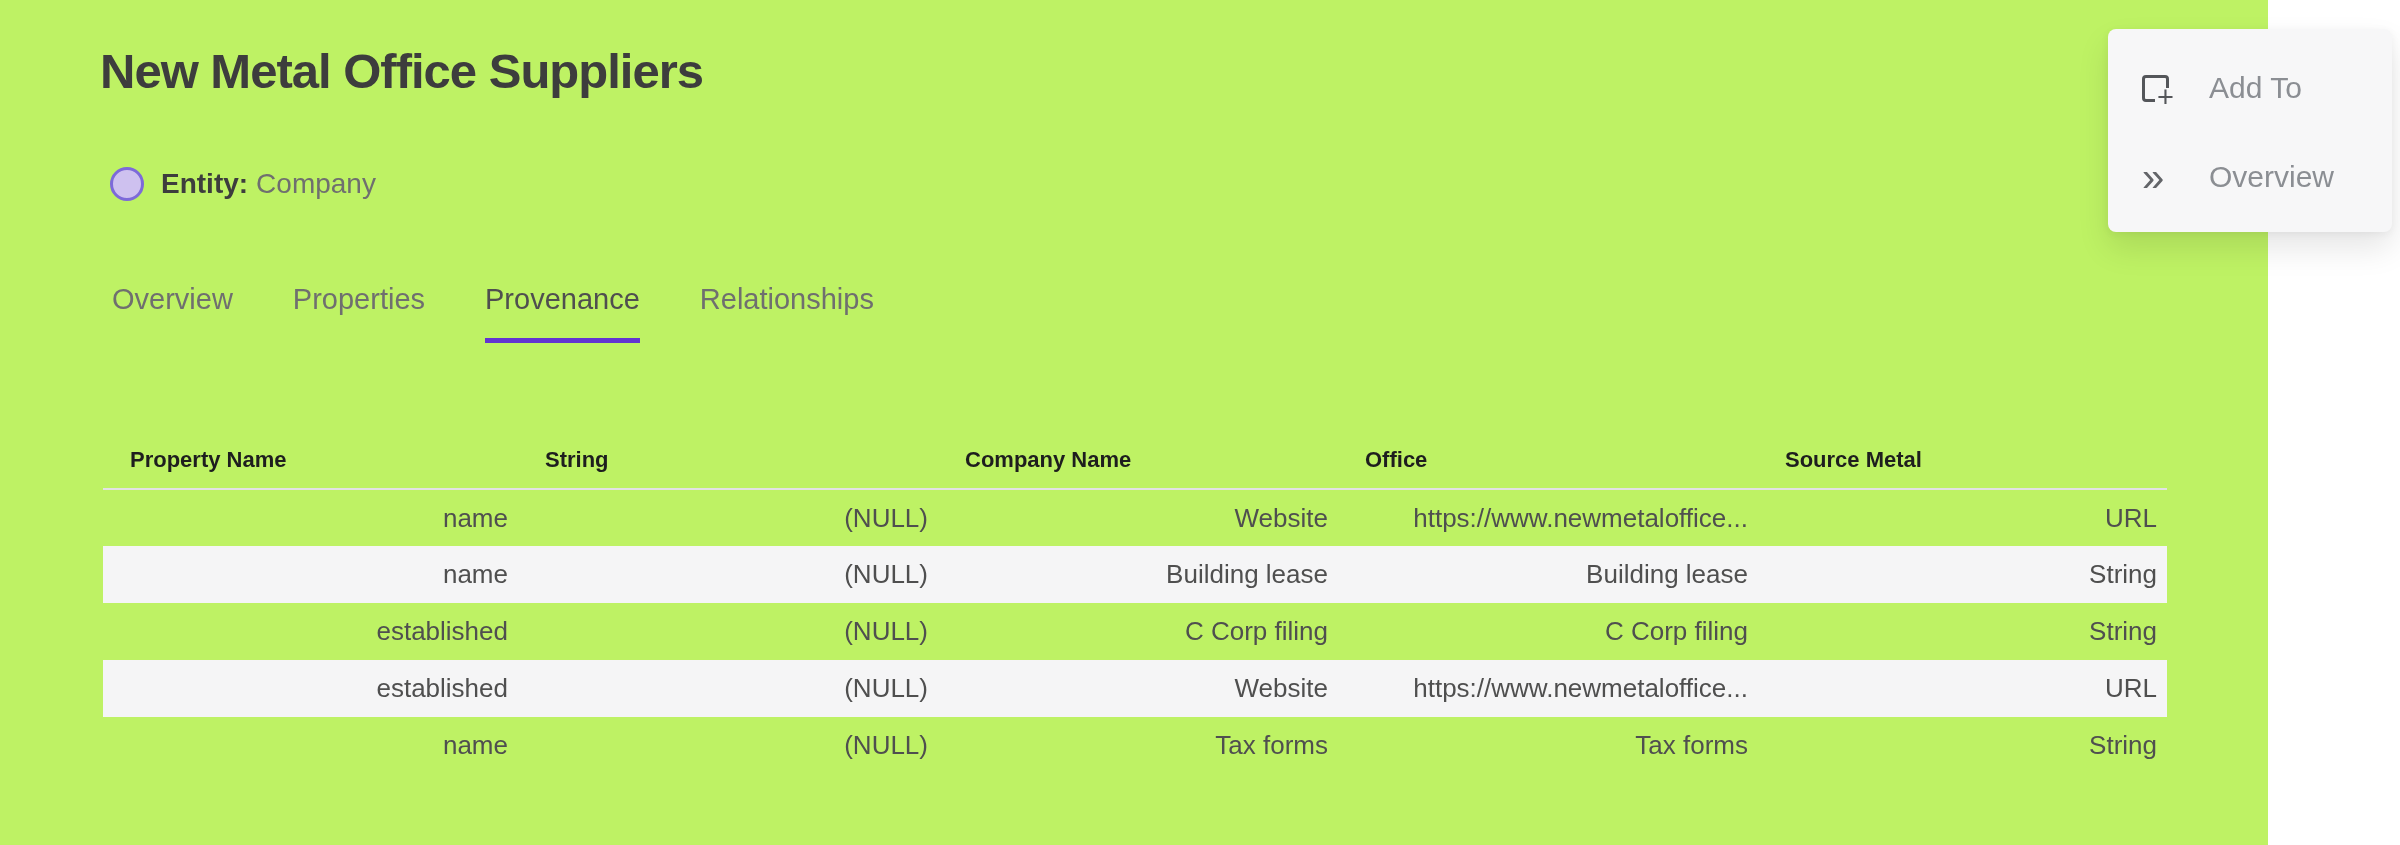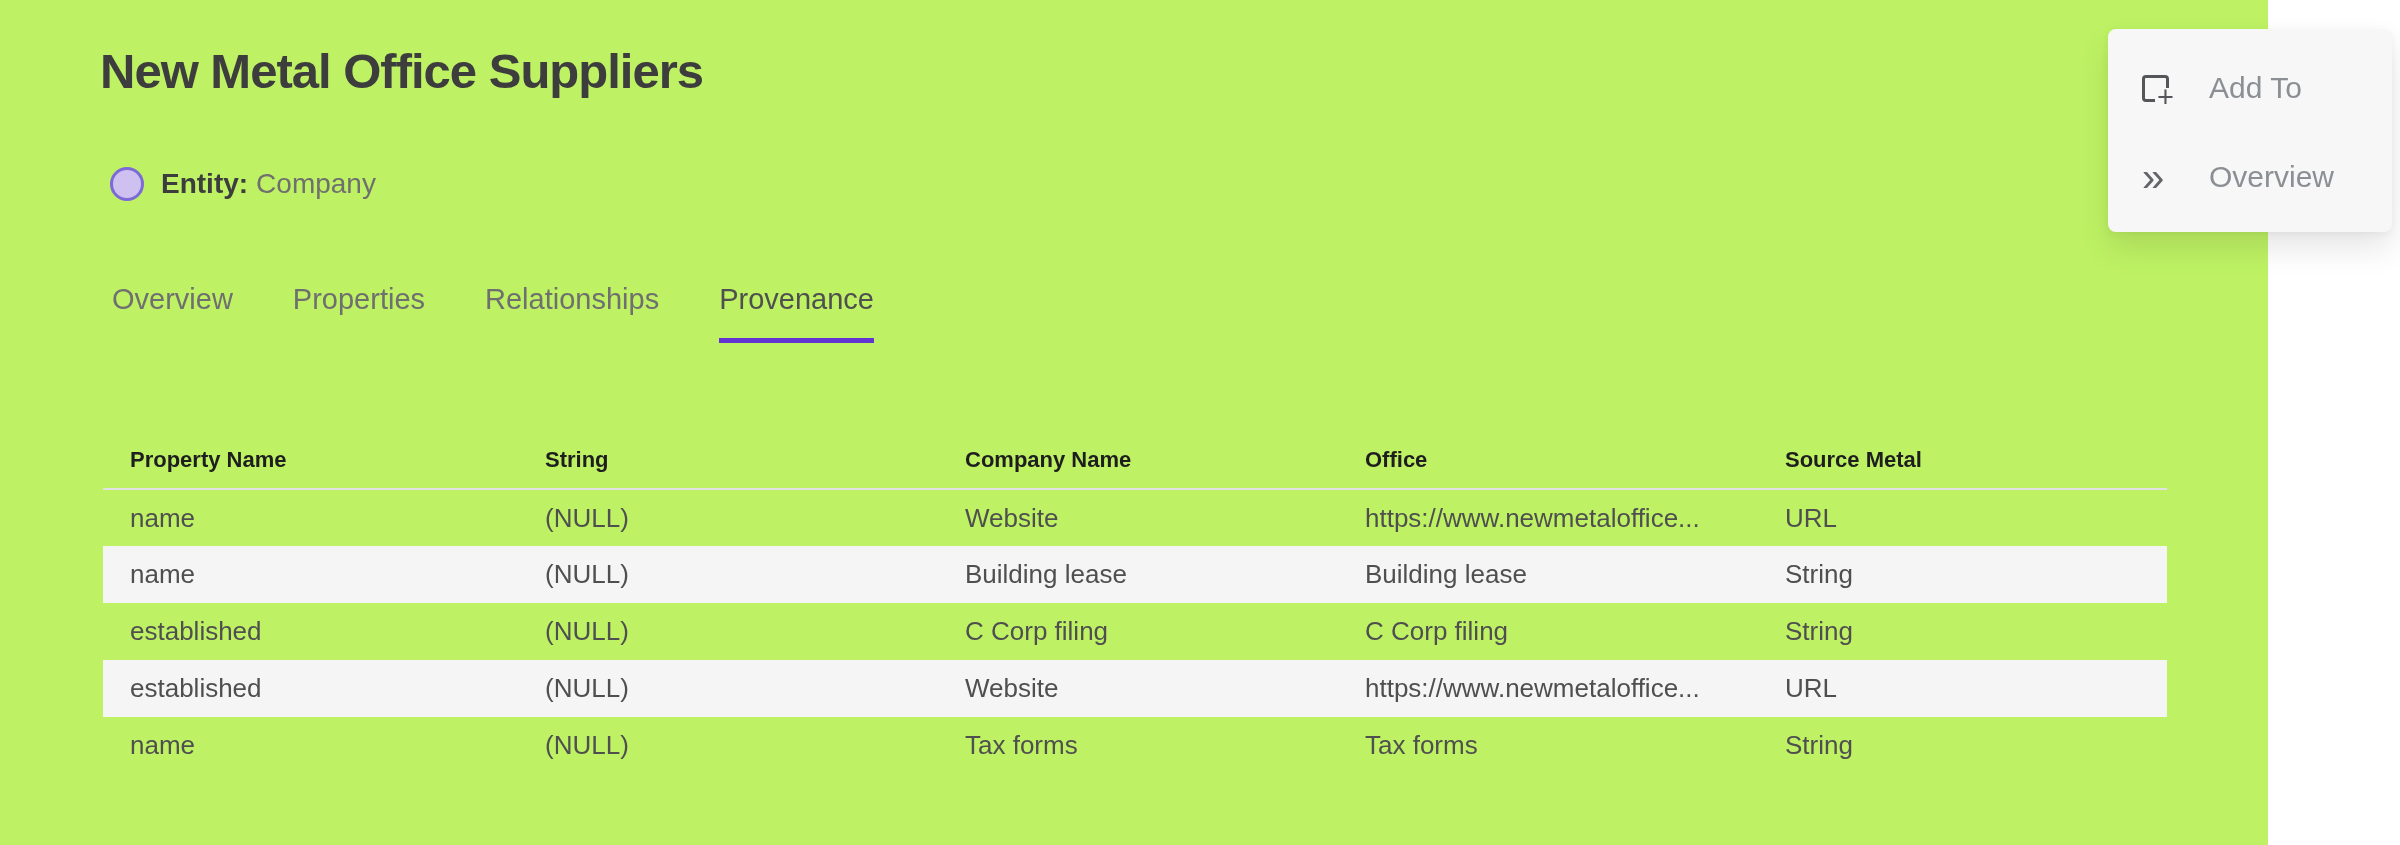--- a/index.html
+++ b/index.html
@@ -72,21 +72,21 @@
   col.c1 { width:415px; } col.c2 { width:420px; } col.c3 { width:400px; }
   col.c4 { width:420px; } col.c5 { width:409px; }
   thead th {
     height:57px; text-align:left; padding:0 10px 0 27px;
     font-size:22px; font-weight:700; color:#1e1e1e;
     border-bottom:2px solid #e2e2e4; white-space:nowrap;
   }
   tbody td {
     height:57px; padding:0 10px 0 27px;
     font-size:26px; color:#4f4f4f; white-space:nowrap;
-    overflow:hidden; text-overflow:ellipsis;
+    overflow:hidden; text-overflow:ellipsis;text-align:right;
   }
   tbody tr:nth-child(even) { background:var(--alt-row); }
 </style>
 </head>
 <body>
 
 <div class="page">
 
   <h1 class="page-title">New Metal Office Suppliers</h1>
 
@@ -108,22 +108,22 @@
       <span class="icon-slot">
         <span class="collapse-icon">»</span>
       </span>
       <span>Overview</span>
     </button>
   </div>
 
   <div class="tab-bar">
     <div class="tab">Overview</div>
     <div class="tab">Properties</div>
+    <div class="tab active">Provenance</div>
     <div class="tab">Relationships</div>
-    <div class="tab active">Provenance</div>
   </div>
 
   <div class="table-wrap">
     <table>
       <colgroup>
           <col class="c1">
           <col class="c2">
           <col class="c3">
           <col class="c4">
           <col class="c5">

